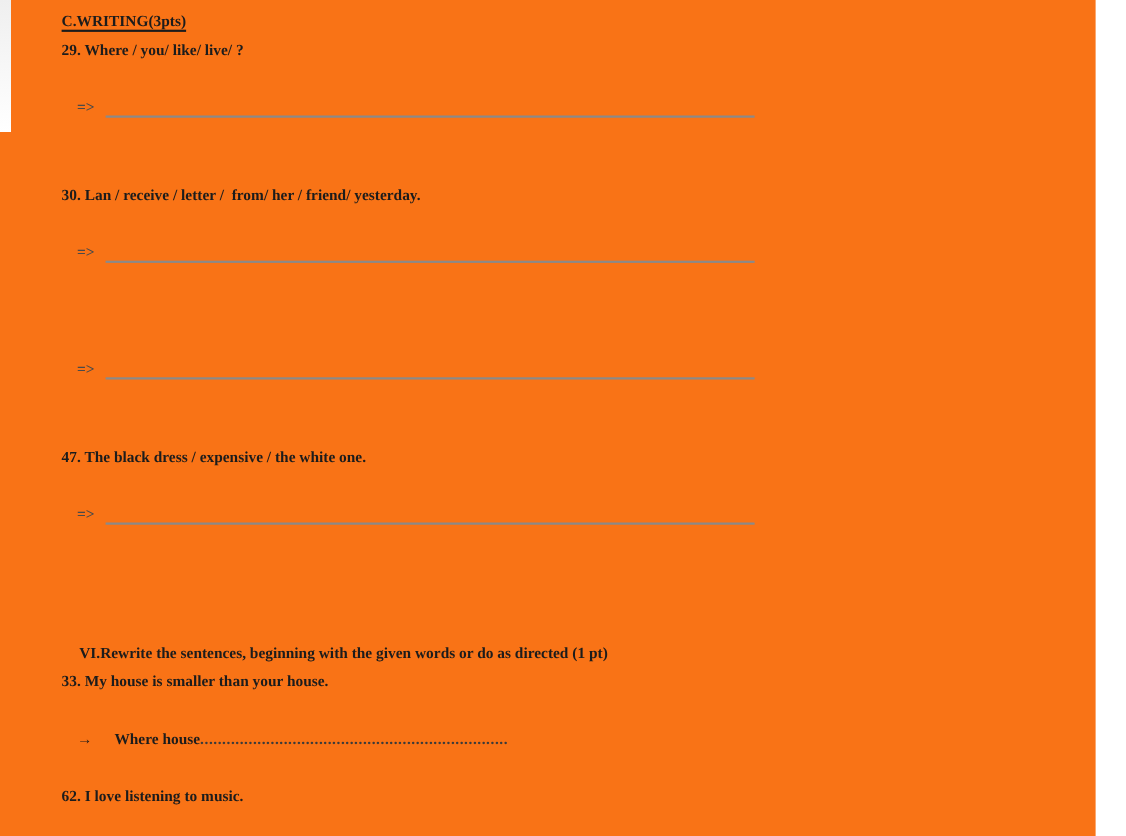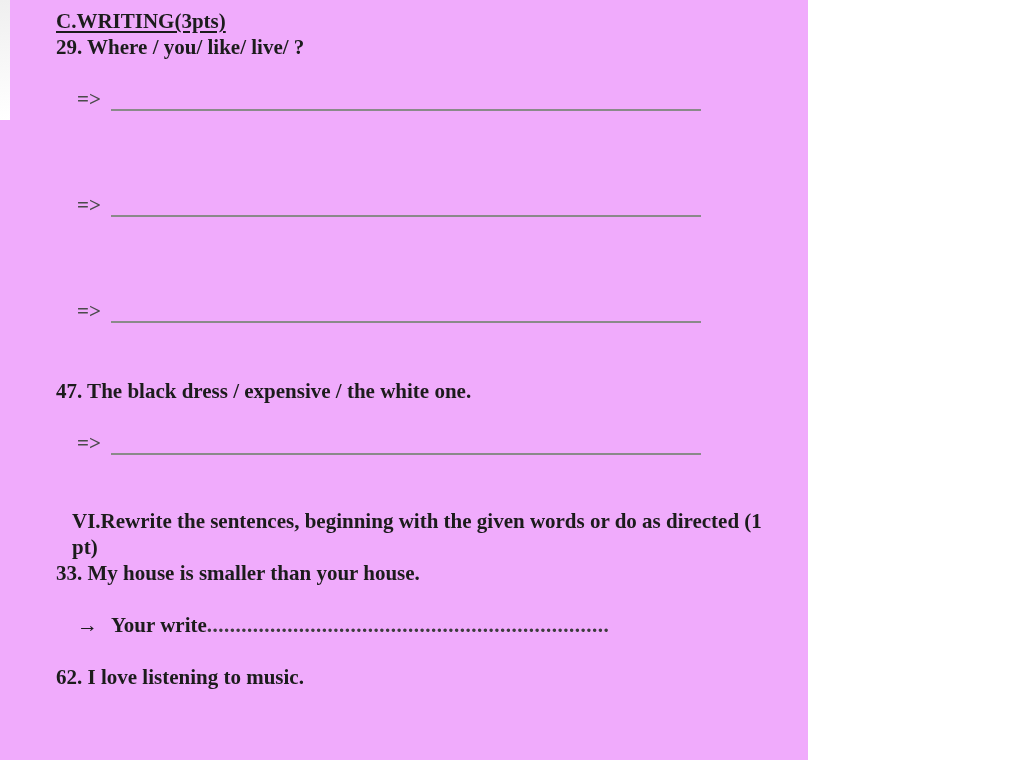--- a/index.html
+++ b/index.html
@@ -2,47 +2,47 @@
 <html><head>
 <meta charset="utf-8">
 <style>
   html, body {
     margin: 0;
     padding: 0;
     background: #ffffff;
   }
   .page {
     position: relative;
-    width: 808px;
+    width: 996px;
     height: 760px;
-    background: #f0abfc;
+    background: #f97316;
     overflow: hidden;
     font-family: "Liberation Serif", "DejaVu Serif", serif;
-    font-size: 21px;
+    font-size: 14px;
     line-height: 26px;
     color: #1c1c1c;
     box-sizing: border-box;
     padding: 8px 30px 0 56px;
   }
   
   .scan-edge {
     position: absolute;
     left: 0; top: 0;
     width: 10px; height: 120px;
     background: linear-gradient(to bottom, #efefef, #ffffff);
     pointer-events: none;
   }
   .line { white-space: pre-wrap; font-weight: bold; }
   .b { font-weight: bold; }
   .title-underline {
     text-decoration: underline;
     text-decoration-thickness: 2px;
     text-underline-offset: 3px;
   }
-  .indent { margin-left: 16px; }
+  .indent { margin-left: 16px; margin-top: 48px; }
   .gap28 { height: 28px; }
   .gap26 { height: 26px; }
   .ans-arrow { color: #4a4a4a; }
   .blank-v {
     display: inline-block;
     width: 590px;
     height: 18px;
     margin-left: 10px;
     border-bottom: 2px solid #8a8a8a;
     vertical-align: -5px;
@@ -61,41 +61,42 @@
 
   <div class="line b title-underline">C.WRITING(3pts)</div>
 
 
   <div class="line">29. Where / you/ like/ live/ ?</div>
   <div class="line">
     <span class="ans-arrow">=&gt;</span><span class="blank-v"></span>
   </div>
   <div class="gap28"></div>
 
+  <div class="line">30. Lan / receive / letter /  from/ her / friend/ yesterday.</div>
   <div class="line">
     <span class="ans-arrow">=&gt;</span><span class="blank-v"></span>
   </div>
   <div class="gap28"></div>
 
   <div class="line">
     <span class="ans-arrow">=&gt;</span><span class="blank-v"></span>
   </div>
   <div class="gap28"></div>
 
   <div class="line">47. The black dress / expensive / the white one.</div>
   <div class="line">
     <span class="ans-arrow">=&gt;</span><span class="blank-v"></span>
   </div>
   <div class="gap26"></div>
 
   <div class="line b indent">VI.Rewrite the sentences, beginning with the given words or do as directed (1 pt)</div>
 
   <div class="line">33. My house is smaller than your house.</div>
   <div class="line">
-    <span class="rw-arrow">→</span><span>Your write</span><span class="dots">......................................................................</span>
+    <span class="rw-arrow">→</span><span>Where house</span><span class="dots">......................................................................</span>
   </div>
 
   <div class="line">62. I love listening to music.</div>
   <div class="line">
     
   </div>
 
 </div>
 
 </body></html>

